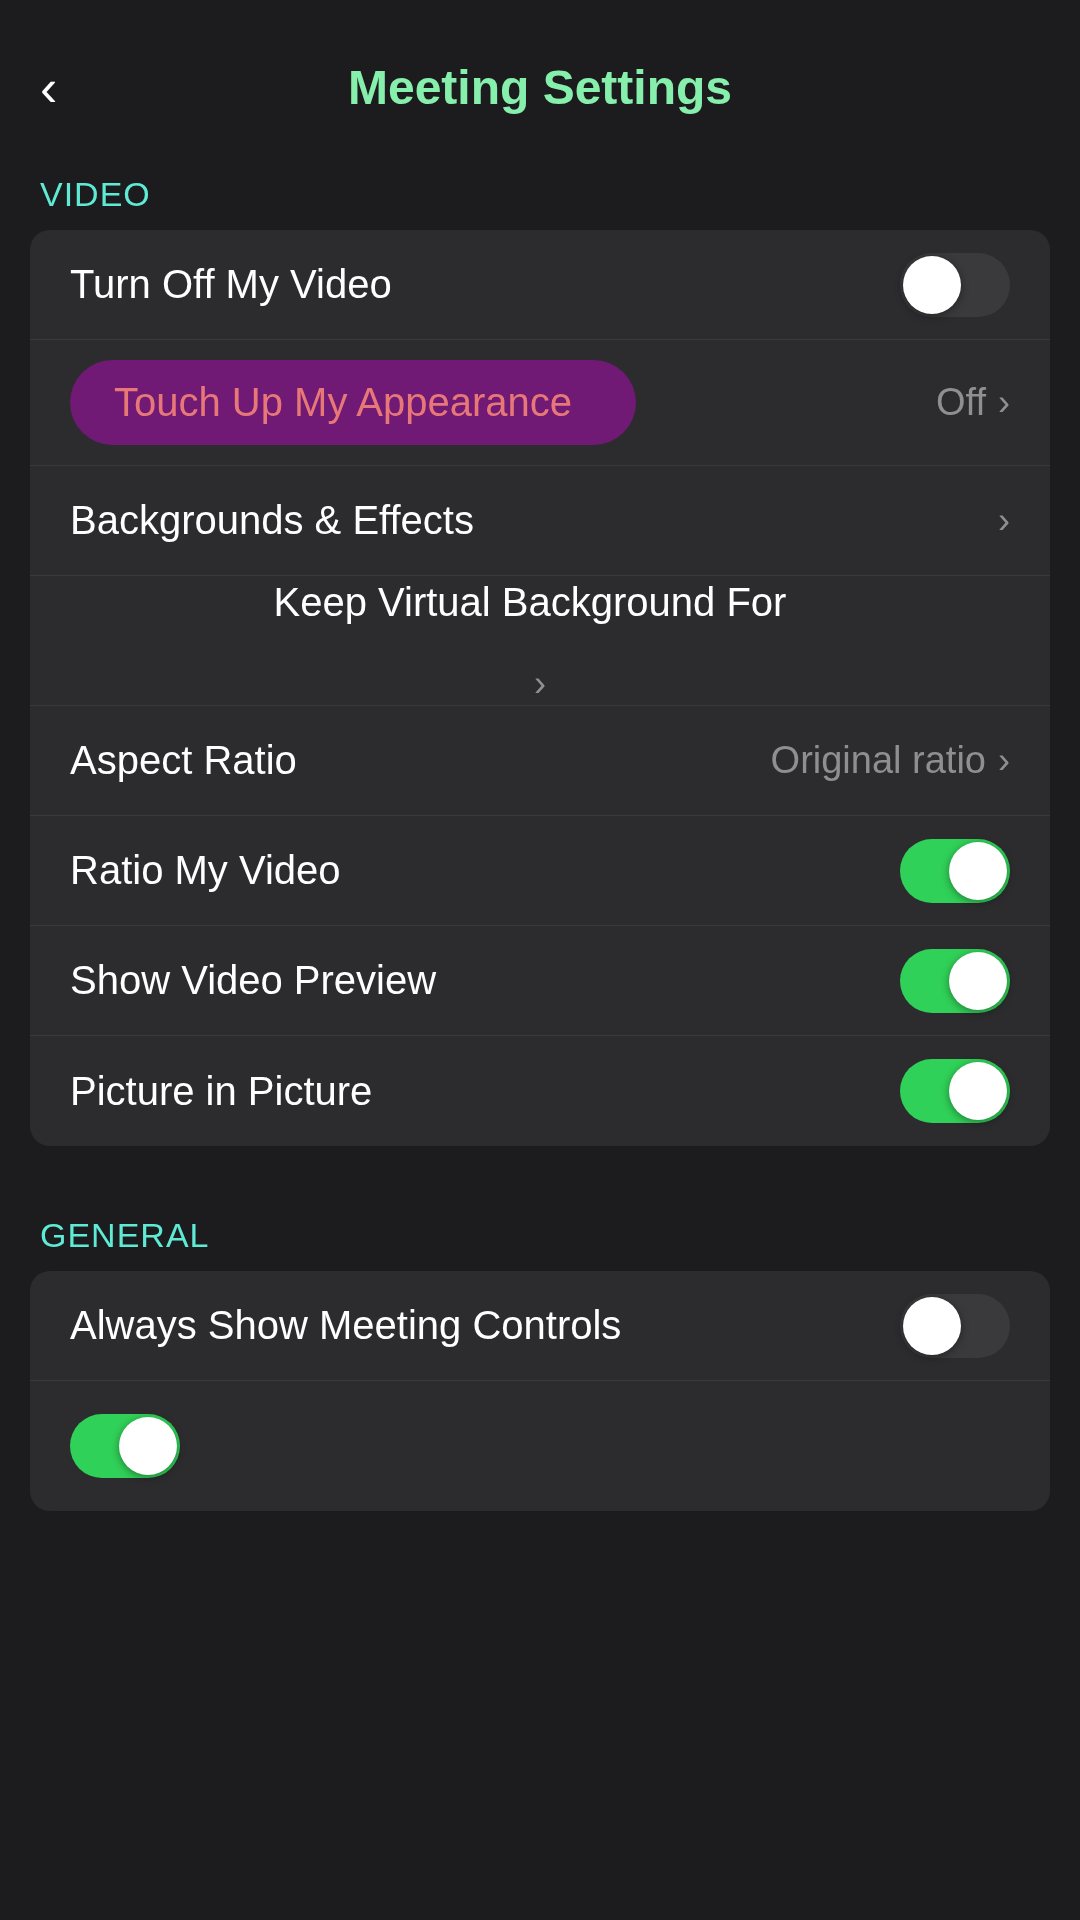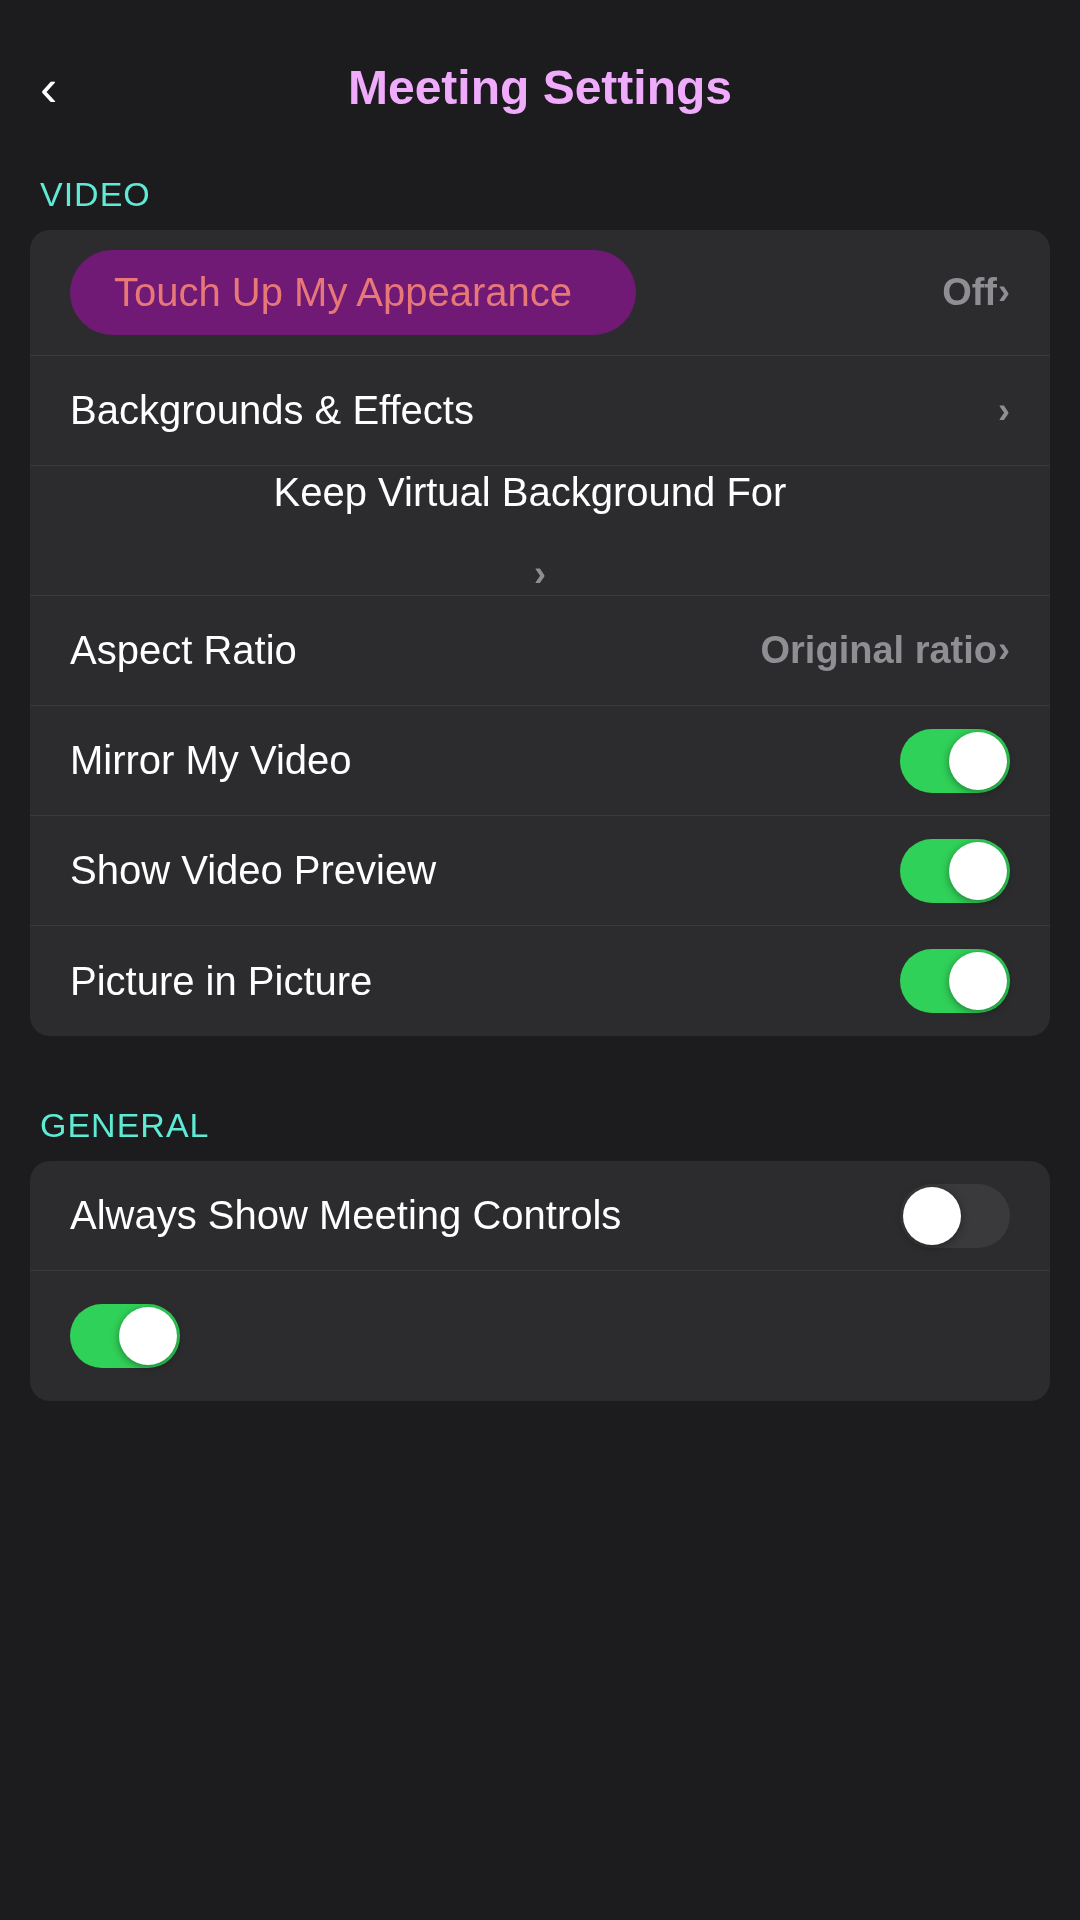--- a/index.html
+++ b/index.html
@@ -31,21 +31,21 @@
       left: 40px;
       font-size: 52px;
       color: #ffffff;
       cursor: pointer;
       line-height: 1;
     }
 
     .header-title {
       font-size: 48px;
       font-weight: 700;
-      color: #f0abfc;
+      color: #86efac;
       text-align: center;
     }
 
     .section-label {
       font-size: 34px;
       font-weight: 500;
       color: #5eead4;
       letter-spacing: 1px;
       padding: 30px 40px 16px 40px;
       text-transform: uppercase;
@@ -79,23 +79,23 @@
       flex: 1;
       padding-right: 20px;
     }
 
     .row-label.two-line {
       line-height: 1.3;
     }
 
     .row-right {
       display: flex;
-      gap: 1px;
+      align-items: center;
+      gap: 12px;
       flex-shrink: 0;
-      font-weight: bold;
     }
 
     .row-value {
       font-size: 38px;
       color: #8e8e93;
     }
 
     .chevron {
       font-size: 36px;
       color: #8e8e93;
@@ -168,20 +168,28 @@
 
   <div class="header">
     <span class="header-back">‹</span>
     <span class="header-title">Meeting Settings</span>
   </div>
 
   <div>
     <div class="section-label">VIDEO</div>
     <div class="settings-group">
 
+      <div class="settings-row">
+        <span class="row-label">Turn Off My Video</span>
+        <div class="row-right">
+          <div class="toggle off">
+            <div class="toggle-knob"></div>
+          </div>
+        </div>
+      </div>
 
       <div class="settings-row touch-up-row">
         <div class="touch-up-inner">
           <div class="touch-up-label-wrapper">
             <span class="row-label">Touch Up My Appearance</span>
           </div>
           <div class="row-right">
             <span class="row-value">Off</span>
             <span class="chevron">›</span>
           </div>
@@ -205,21 +213,21 @@
       <div class="settings-row">
         <span class="row-label">Aspect Ratio</span>
         <div class="row-right">
           <span class="row-value">Original ratio</span>
           <span class="chevron">›</span>
         </div>
       </div>
 
 
       <div class="settings-row">
-        <span class="row-label">Mirror My Video</span>
+        <span class="row-label">Ratio My Video</span>
         <div class="row-right">
           <div class="toggle on">
             <div class="toggle-knob"></div>
           </div>
         </div>
       </div>
 
       <div class="settings-row">
         <span class="row-label">Show Video Preview</span>
         <div class="row-right">

